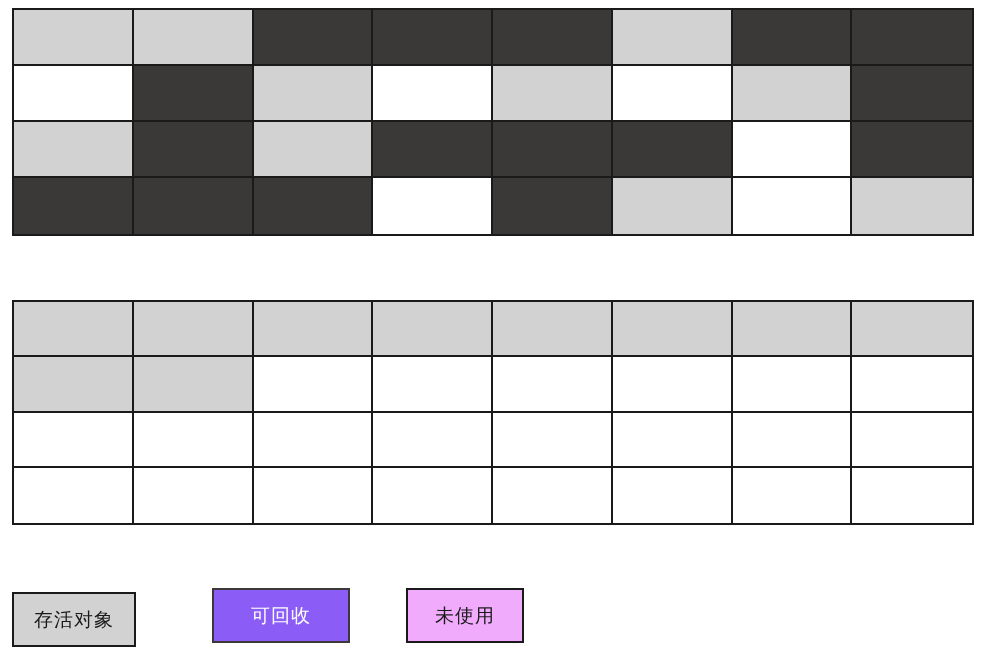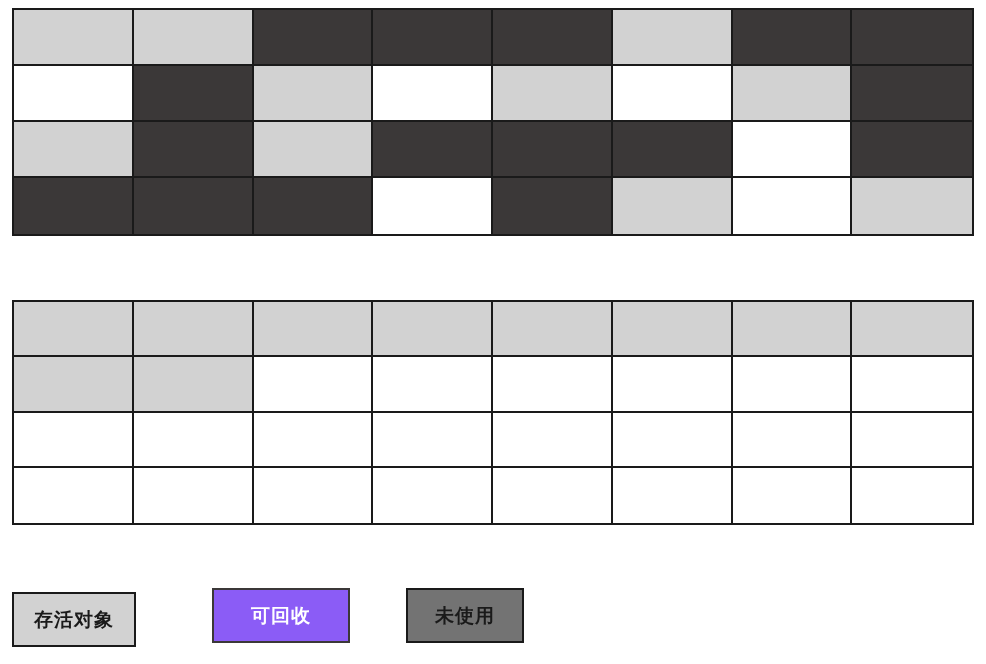--- a/index.html
+++ b/index.html
@@ -57,21 +57,20 @@
   .c-garbage { background: #3b3838; }
   .c-unused { background: #ffffff; }
 
   
   .legend {
     position: absolute;
     left: 12px;
     top: 588px;
     width: 962px;
     height: 62px;
-    font-weight: bold;
   }
   .legend-item {
     position: absolute;
     box-sizing: border-box;
     border: 2px solid #1a1a1a;
     display: flex;
     align-items: center;
     justify-content: center;
     font-size: 19px;
     letter-spacing: 1px;
@@ -89,21 +88,21 @@
     top: 0px;
     width: 138px;
     background: #8b5cf6;
     color: #ffffff;
     border-color: #3b3838;
   }
   .legend-item.unused {
     left: 394px;
     top: 0px;
     width: 118px;
-    background: #737373;
+    background: #f0abfc;
     color: #1a1a1a;
   }
 </style>
 </head>
 <body>
 
 <div class="canvas">
 
   <div class="grid top">
       <div class="cell c-live"></div>

